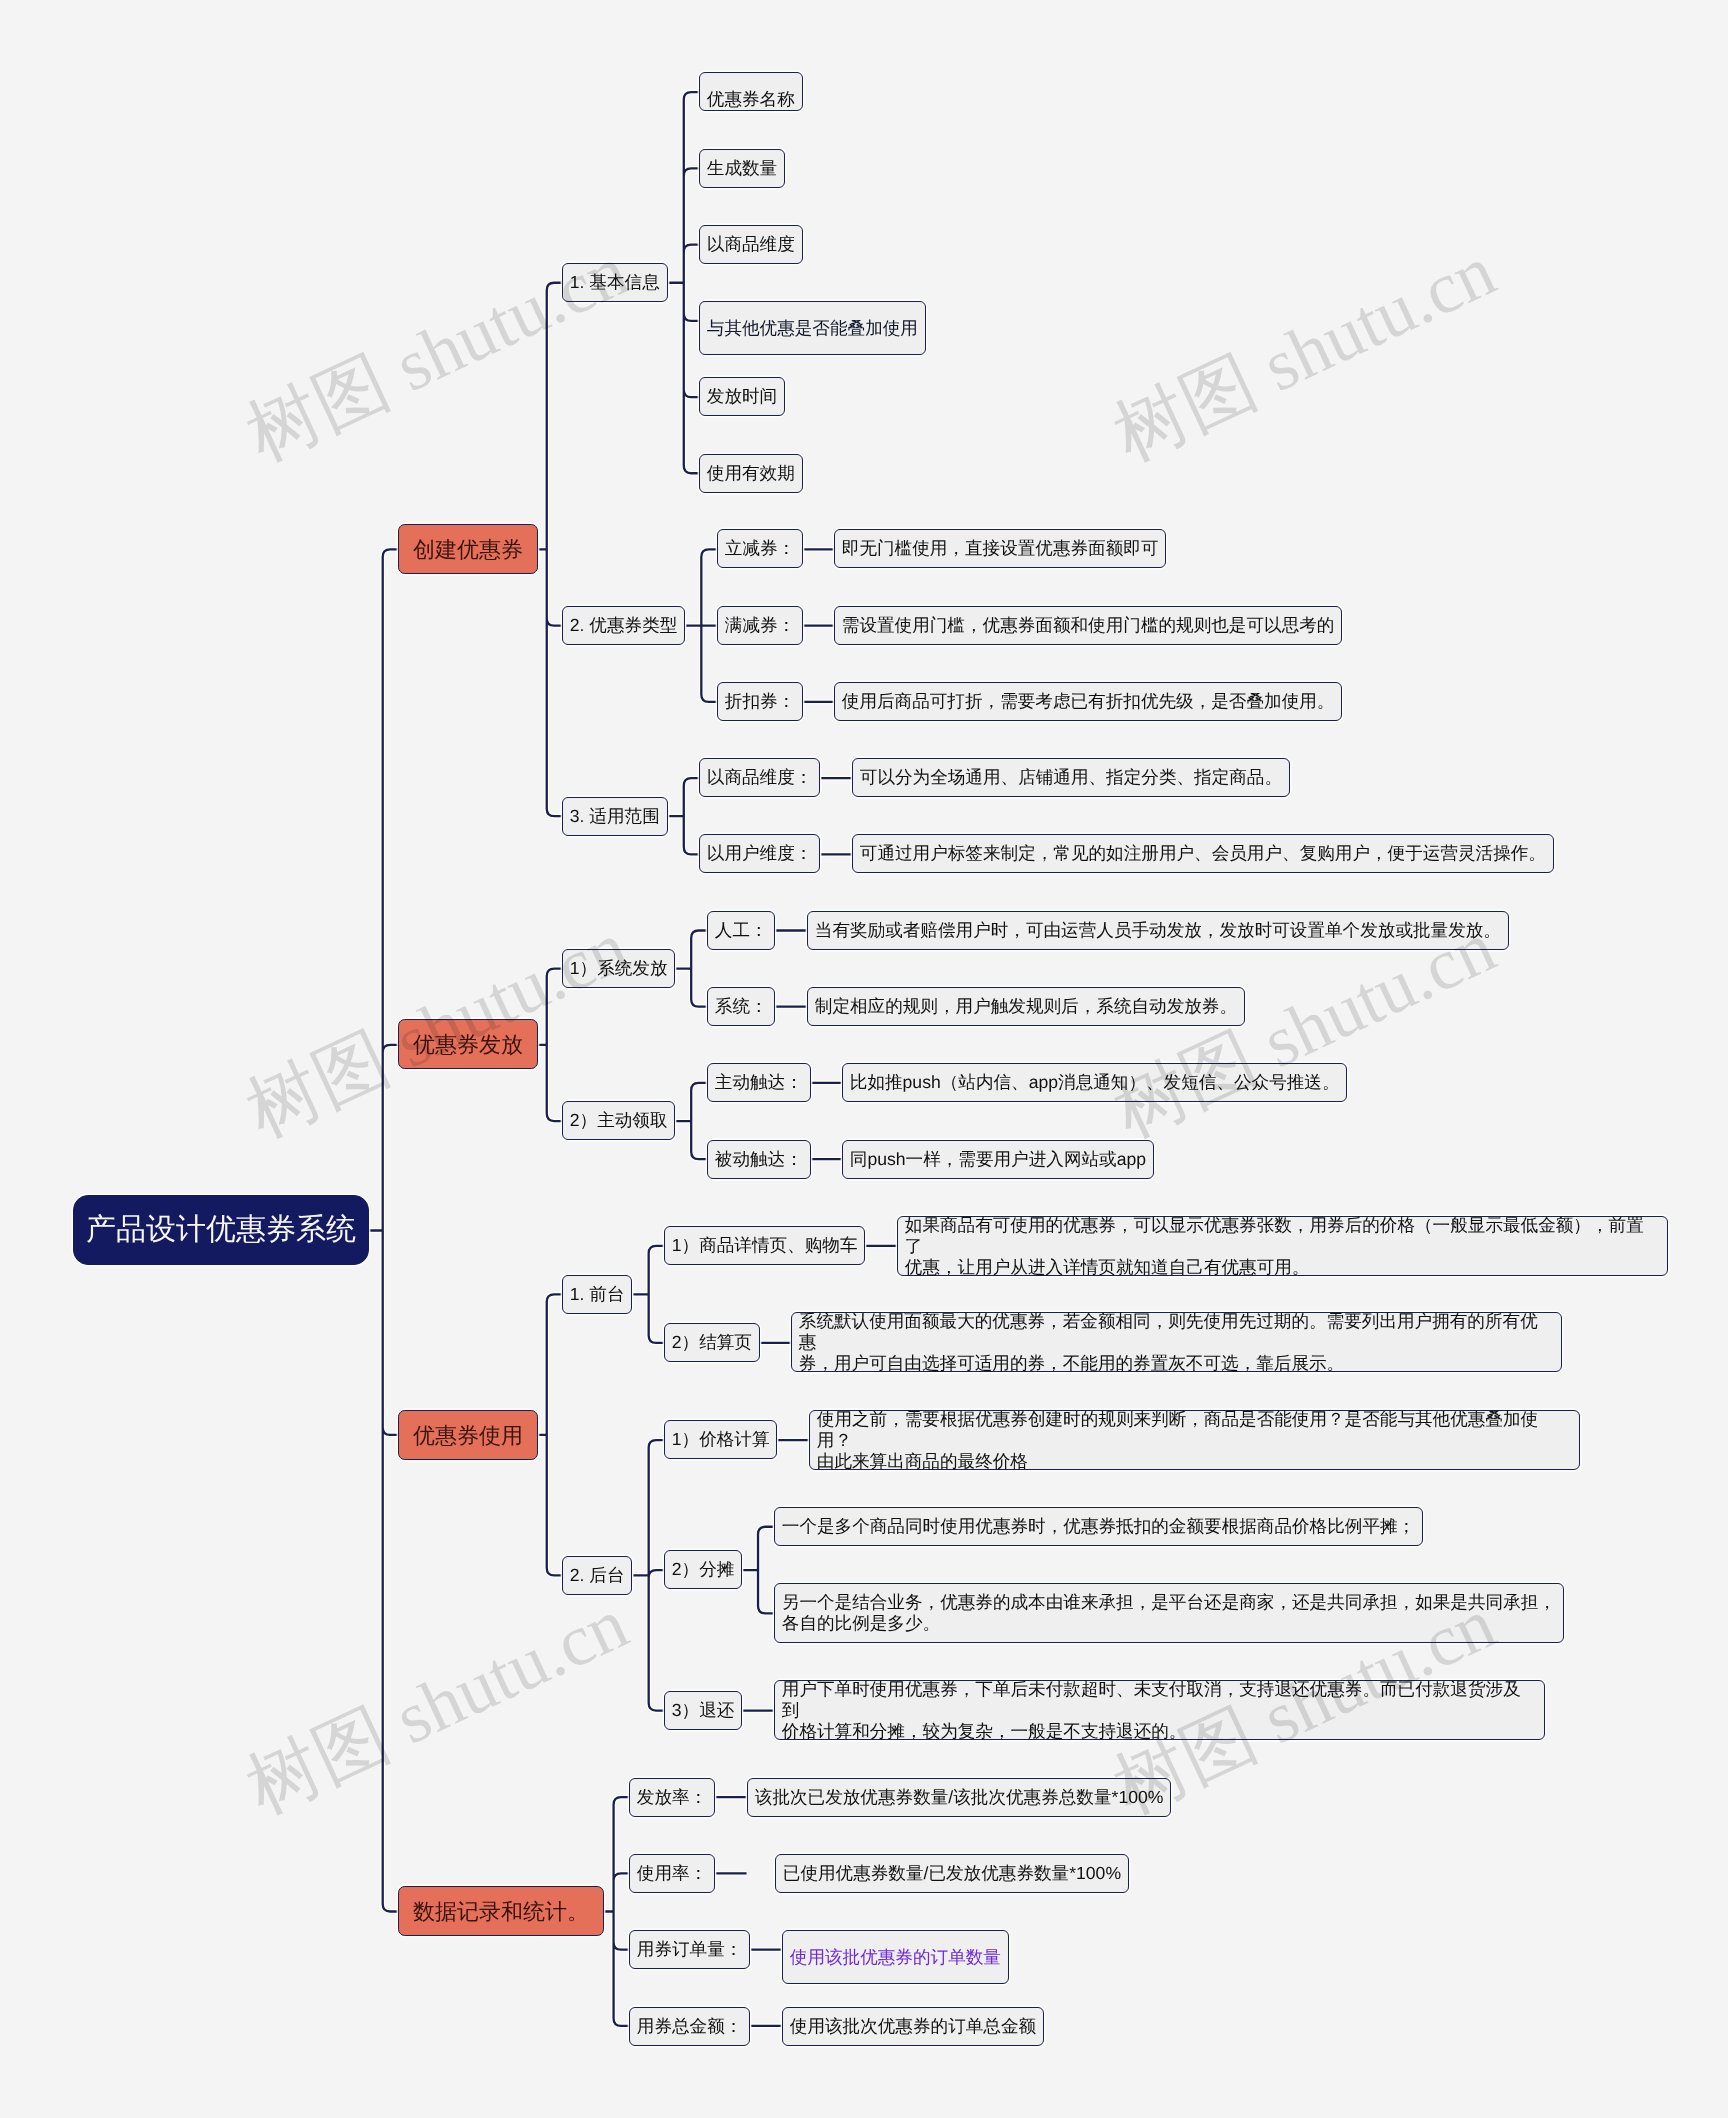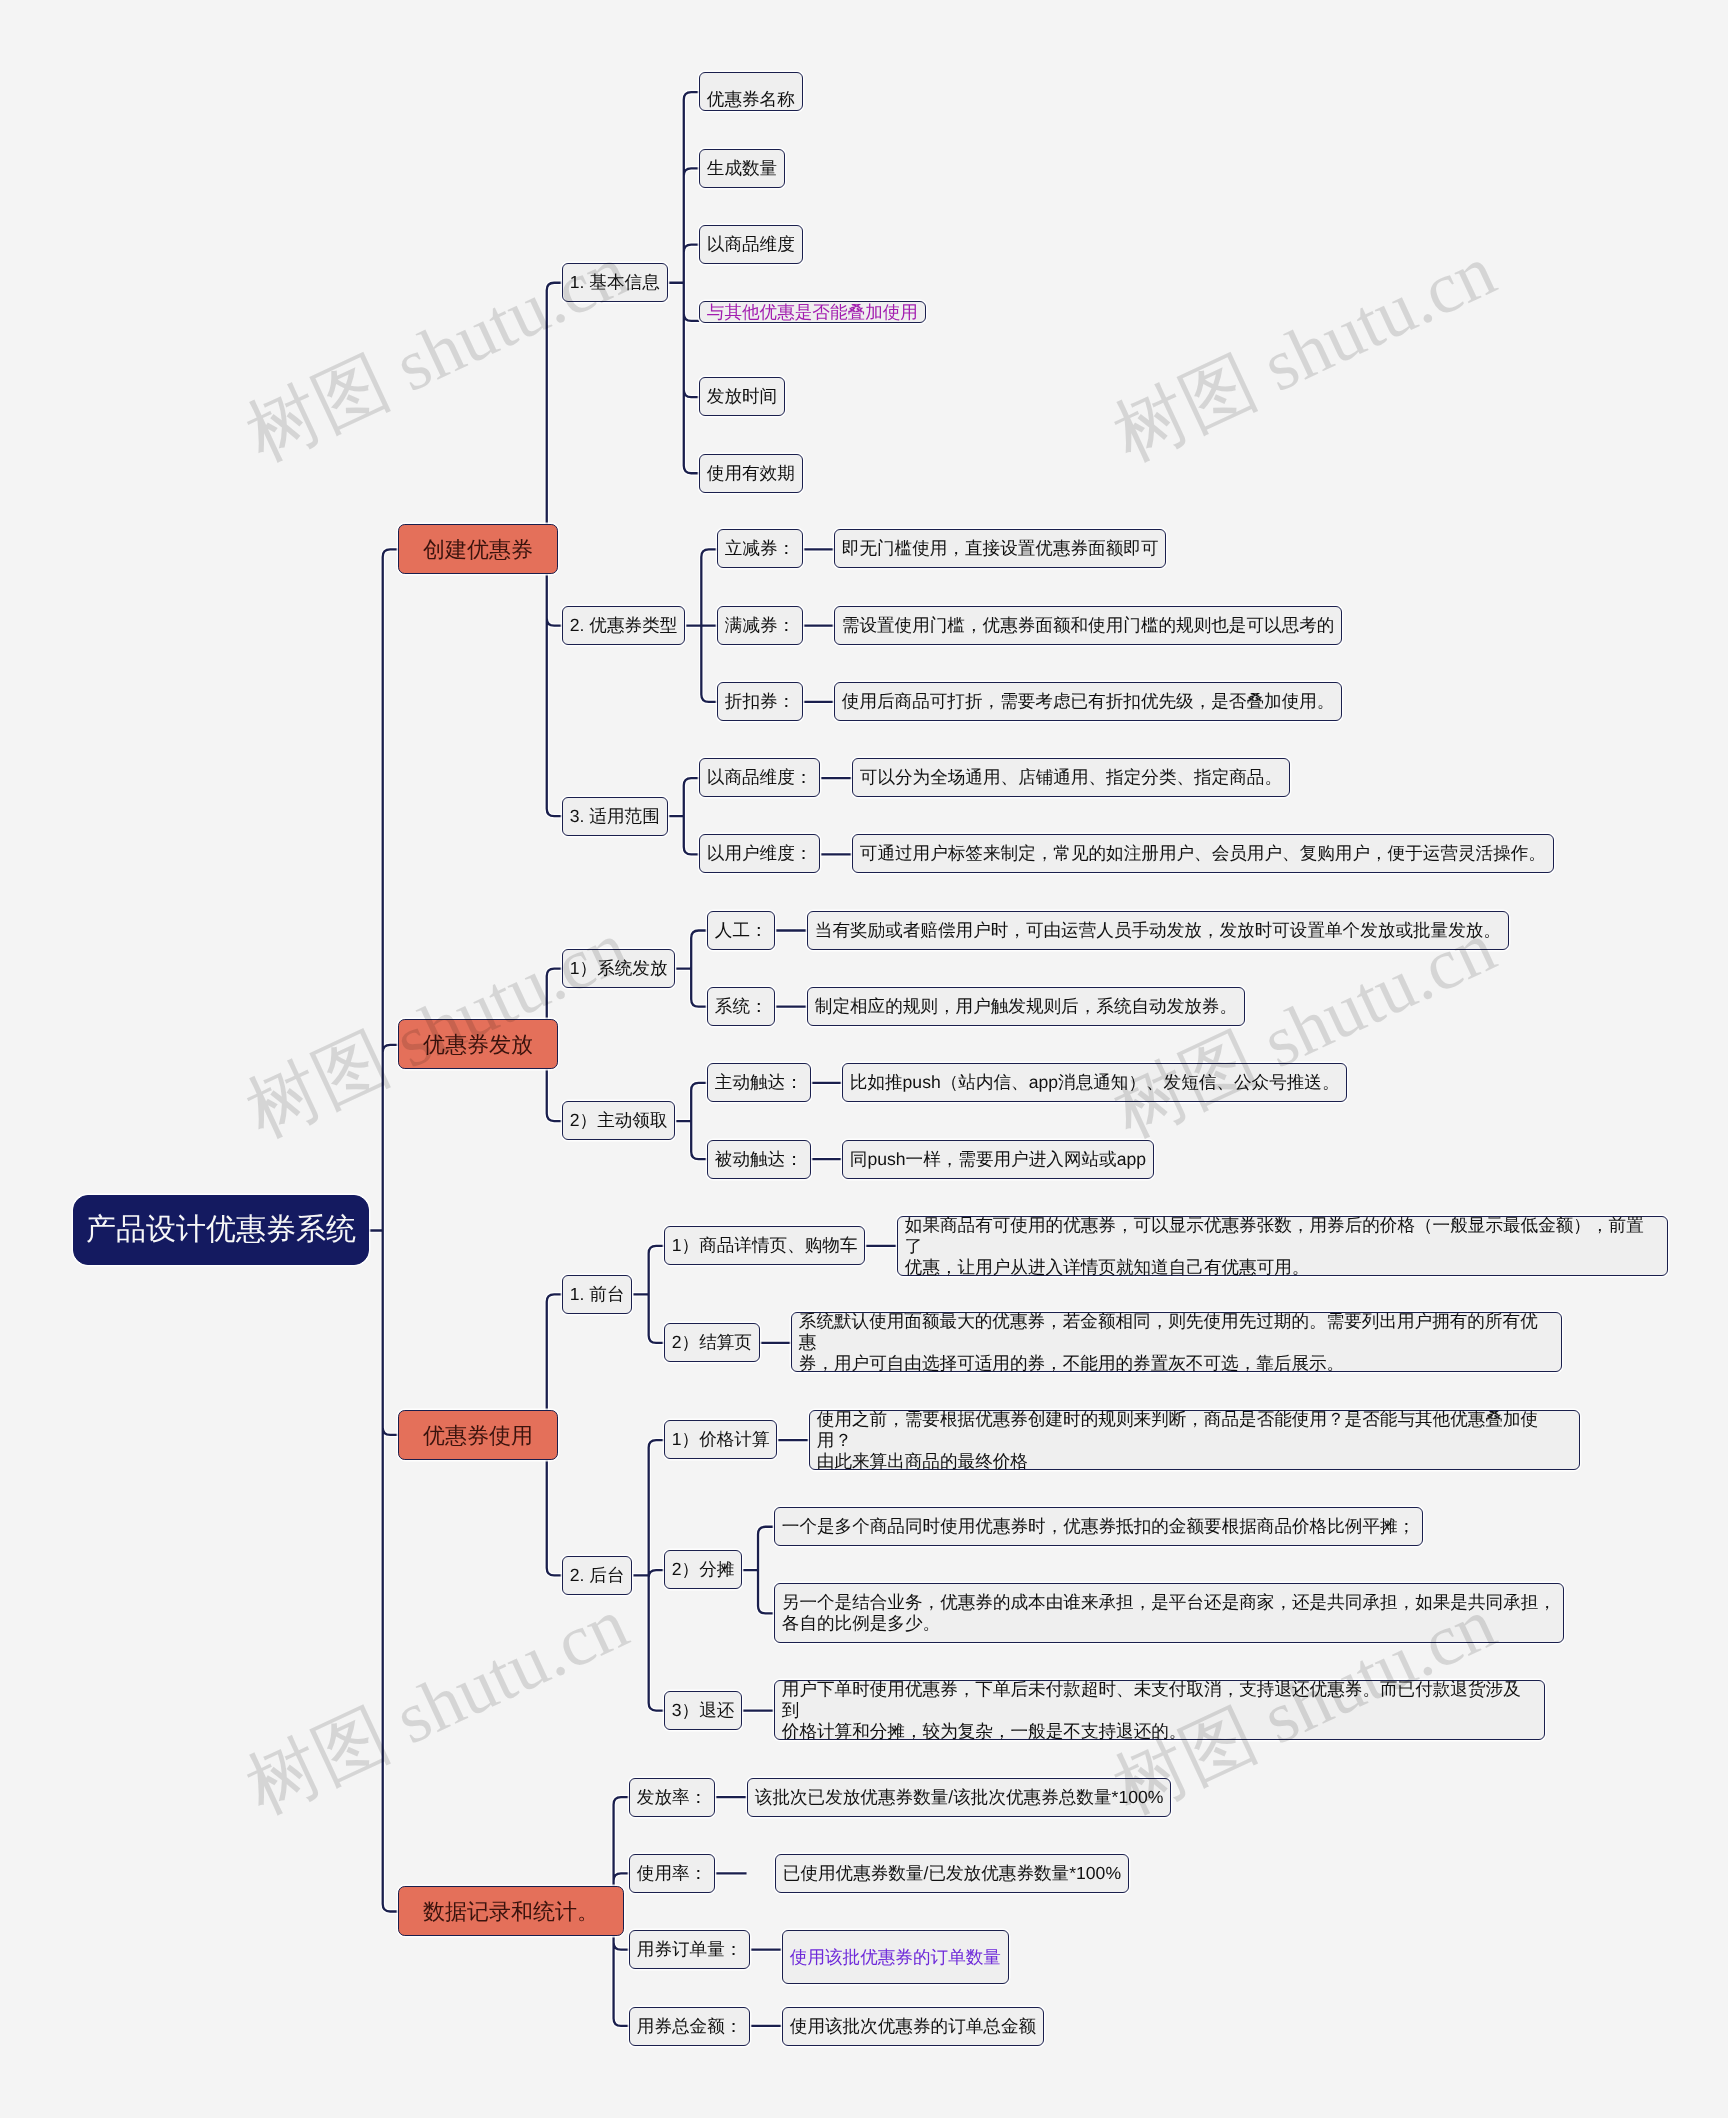--- a/index.html
+++ b/index.html
@@ -22,21 +22,21 @@
         border:1.4px solid #1a1f4d;background:#efefef;color:#101010;
         border-radius:6px;padding:0 6.8px;
         font-size:17.6px;line-height:21px;
         display:flex;align-items:center;
         box-shadow:0 0 0 1.4px rgba(255,255,255,0.85);
         white-space:pre-wrap;word-break:break-all;}
   .node > span{display:block;width:100%;}
   .node.root{background:#141a60;color:#f7f7f7;border-color:#141a60;
         font-size:30px;line-height:36px;padding:0 12px;border-radius:15px;}
   .node.branch{background:#e4705a;color:#3a130d;border-color:#171c4e;
-        font-size:22px;line-height:27px;padding:0 24px;border-radius:6.8px;}
+        font-size:22px;line-height:27px;padding:0 14px;border-radius:6.8px;}
   .wmtext{fill:#000;fill-opacity:0.125;font-family:"Liberation Serif",serif;font-size:108px;}
 </style>
 </head>
 <body style="background: rgb(244, 244, 244);">
 
 <div id="stage">
   <svg id="wm" viewBox="0 0 2560 3138">
       <text class="wmtext" x="388" y="683" text-anchor="start" transform="rotate(-25 388 683)">树图 shutu.cn</text>
       <text class="wmtext" x="1673" y="683" text-anchor="start" transform="rotate(-25 1673 683)">树图 shutu.cn</text>
       <text class="wmtext" x="388" y="1685" text-anchor="start" transform="rotate(-25 388 1685)">树图 shutu.cn</text>
@@ -106,21 +106,21 @@
       <path d="M1112 3000.6000000000004H1135 M1135 3000.6000000000004H1158" fill="none" stroke="rgba(255,255,255,0.85)" stroke-width="7"></path>
       <path d="M1112 3000.6000000000004H1135 M1135 3000.6000000000004H1158" fill="none" stroke="#1a1f4d" stroke-width="3.4"></path>
     </svg>
   <div id="nodes">
       <div class="node root" style="height: 70px; left: 73px; top: 1195px; background: rgb(20, 26, 96); color: rgb(247, 247, 247); border-color: rgb(20, 26, 96);"><span>产品设计优惠券系统</span></div>
       <div class="node branch" style="height: 50px; left: 398px; top: 524px; background: rgb(228, 112, 90); color: rgb(58, 19, 13); border-color: rgb(26, 31, 77);"><span>创建优惠券</span></div>
       <div class="node" style="height: 39px; left: 562px; top: 263px; background: rgb(239, 239, 239); color: rgb(16, 16, 16); border-color: rgb(26, 31, 77);"><span>1. 基本信息</span></div>
       <div class="node" style="height: 39px; left: 699px; top: 72px; background: rgb(239, 239, 239); color: rgb(16, 16, 16); border-color: rgb(26, 31, 77); align-items: flex-end;"><span>优惠券名称</span></div>
       <div class="node" style="height: 39px; left: 699px; top: 149px; background: rgb(239, 239, 239); color: rgb(16, 16, 16); border-color: rgb(26, 31, 77);"><span>生成数量</span></div>
       <div class="node" style="height: 39px; left: 699px; top: 225px; background: rgb(239, 239, 239); color: rgb(16, 16, 16); border-color: rgb(26, 31, 77);"><span>以商品维度</span></div>
-      <div class="node" style="height: 22px; left: 699px; top: 301px; background: rgb(239, 239, 239); color: #a21caf; border-color: rgb(26, 31, 77);"><span>与其他优惠是否能叠加使用</span></div>
+      <div class="node" style="height: 54px; left: 699px; top: 301px; background: rgb(239, 239, 239); color: #0f172a; border-color: rgb(26, 31, 77);"><span>与其他优惠是否能叠加使用</span></div>
       <div class="node" style="height: 39px; left: 699px; top: 377px; background: rgb(239, 239, 239); color: rgb(16, 16, 16); border-color: rgb(26, 31, 77);"><span>发放时间</span></div>
       <div class="node" style="height: 39px; left: 699px; top: 454px; background: rgb(239, 239, 239); color: rgb(16, 16, 16); border-color: rgb(26, 31, 77);"><span>使用有效期</span></div>
       <div class="node" style="height: 39px; left: 562px; top: 606px; background: rgb(239, 239, 239); color: rgb(16, 16, 16); border-color: rgb(26, 31, 77);"><span>2. 优惠券类型</span></div>
       <div class="node" style="height: 39px; left: 717px; top: 529px; background: rgb(239, 239, 239); color: rgb(16, 16, 16); border-color: rgb(26, 31, 77);"><span>立减券：</span></div>
       <div class="node" style="height: 39px; left: 834px; top: 529px; background: rgb(239, 239, 239); color: rgb(16, 16, 16); border-color: rgb(26, 31, 77);"><span>即无门槛使用，直接设置优惠券面额即可</span></div>
       <div class="node" style="height: 39px; left: 717px; top: 606px; background: rgb(239, 239, 239); color: rgb(16, 16, 16); border-color: rgb(26, 31, 77);"><span>满减券：</span></div>
       <div class="node" style="height: 39px; left: 834px; top: 606px; background: rgb(239, 239, 239); color: rgb(16, 16, 16); border-color: rgb(26, 31, 77);"><span>需设置使用门槛，优惠券面额和使用门槛的规则也是可以思考的</span></div>
       <div class="node" style="height: 39px; left: 717px; top: 682px; background: rgb(239, 239, 239); color: rgb(16, 16, 16); border-color: rgb(26, 31, 77);"><span>折扣券：</span></div>
       <div class="node" style="height: 39px; left: 834px; top: 682px; background: rgb(239, 239, 239); color: rgb(16, 16, 16); border-color: rgb(26, 31, 77); text-align: right;"><span>使用后商品可打折，需要考虑已有折扣优先级，是否叠加使用。</span></div>
       <div class="node" style="height: 39px; left: 562px; top: 797px; background: rgb(239, 239, 239); color: rgb(16, 16, 16); border-color: rgb(26, 31, 77);"><span>3. 适用范围</span></div>

